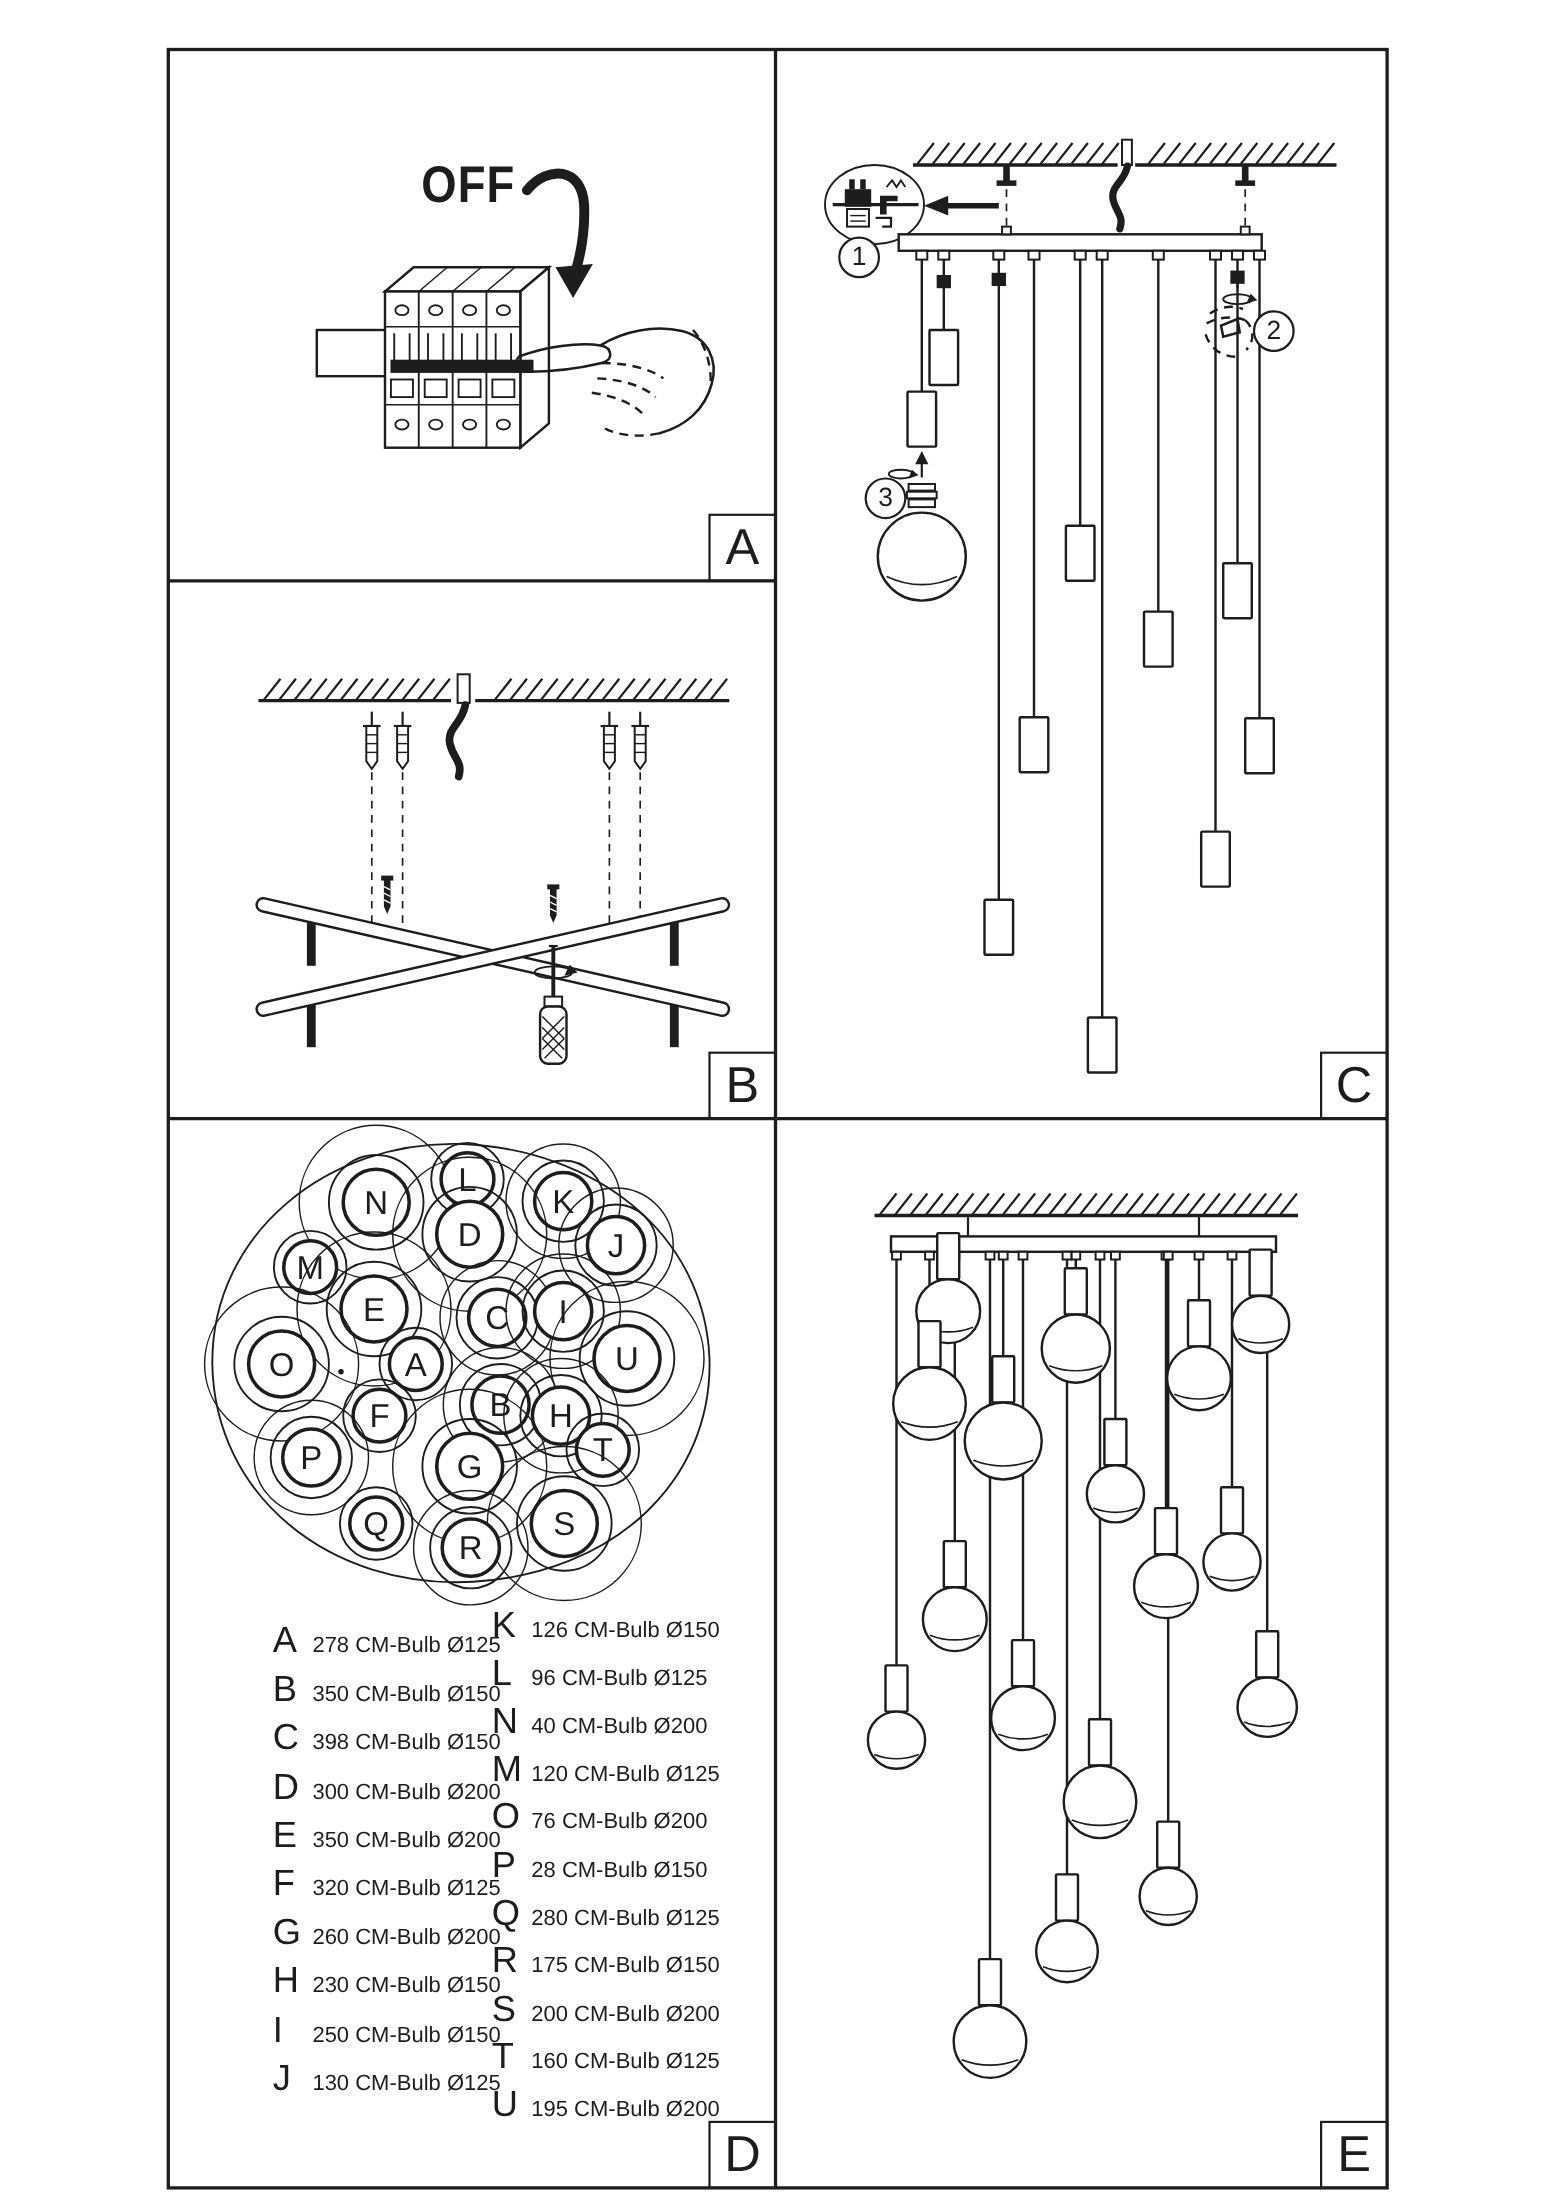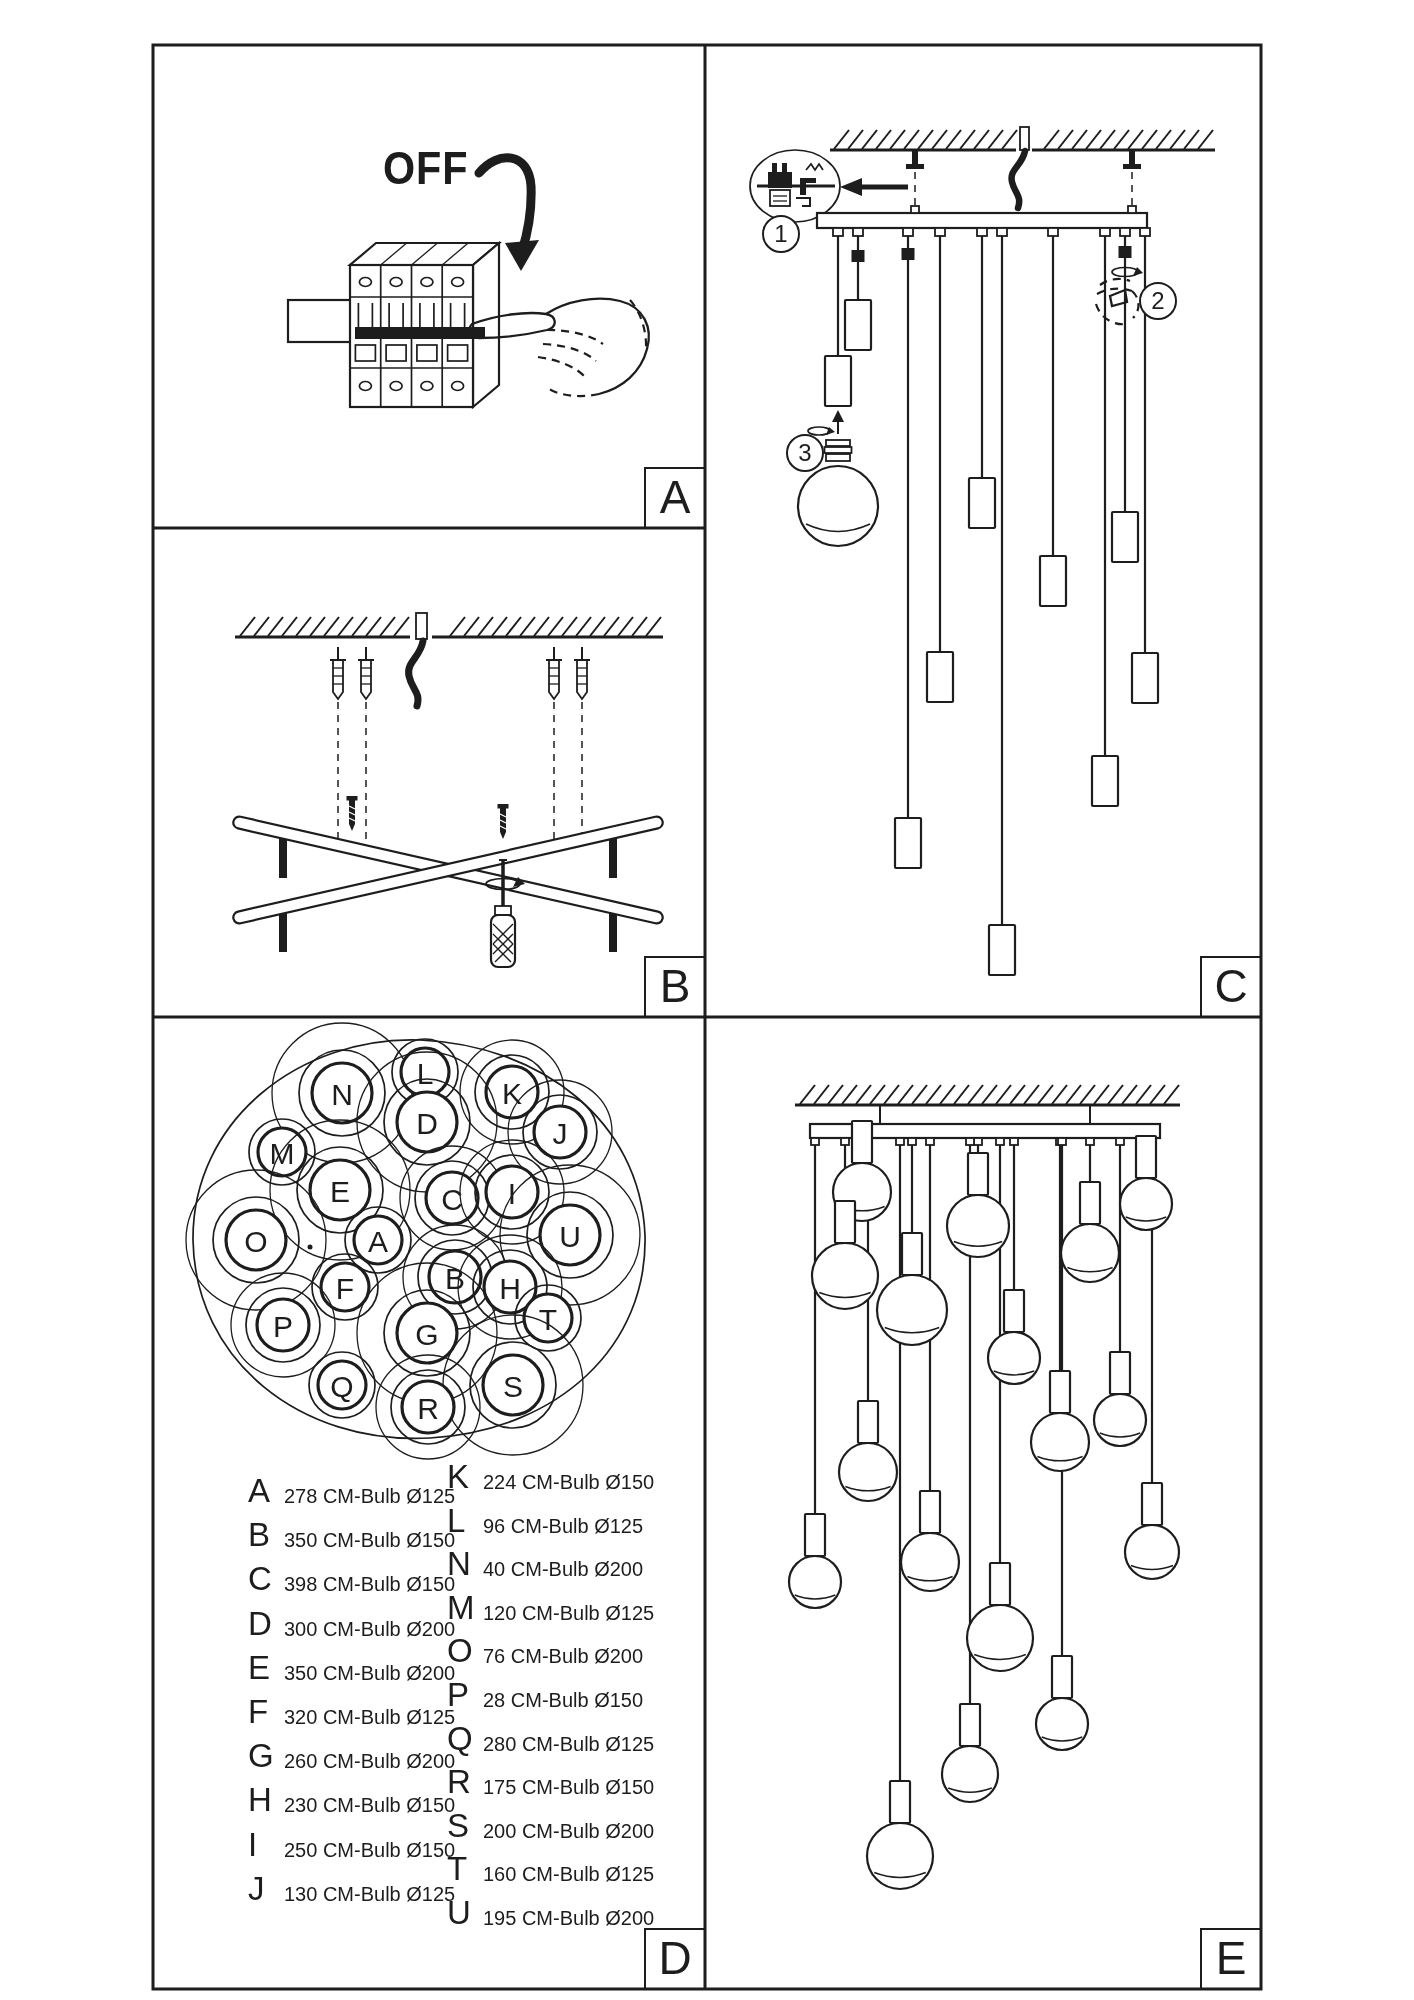--- a/index.html
+++ b/index.html
@@ -731,21 +731,21 @@
       <div class="lrow" style="left: 248px; top: 1825.6px;">
         <span class="lt">I</span>
         <span class="lv">250 CM-Bulb Ø150</span>
       </div>
       <div class="lrow" style="left: 248px; top: 1869.8px;">
         <span class="lt">J</span>
         <span class="lv">130 CM-Bulb Ø125</span>
       </div>
       <div class="lrow" style="left: 447px; top: 1458px;">
         <span class="lt">K</span>
-        <span class="lv">224 CM-Bulb Ø150</span>
+        <span class="lv">126 CM-Bulb Ø150</span>
       </div>
       <div class="lrow" style="left: 447px; top: 1501.6px;">
         <span class="lt">L</span>
         <span class="lv">96 CM-Bulb Ø125</span>
       </div>
       <div class="lrow" style="left: 447px; top: 1545.2px;">
         <span class="lt">N</span>
         <span class="lv">40 CM-Bulb Ø200</span>
       </div>
       <div class="lrow" style="left: 447px; top: 1588.8px;">

